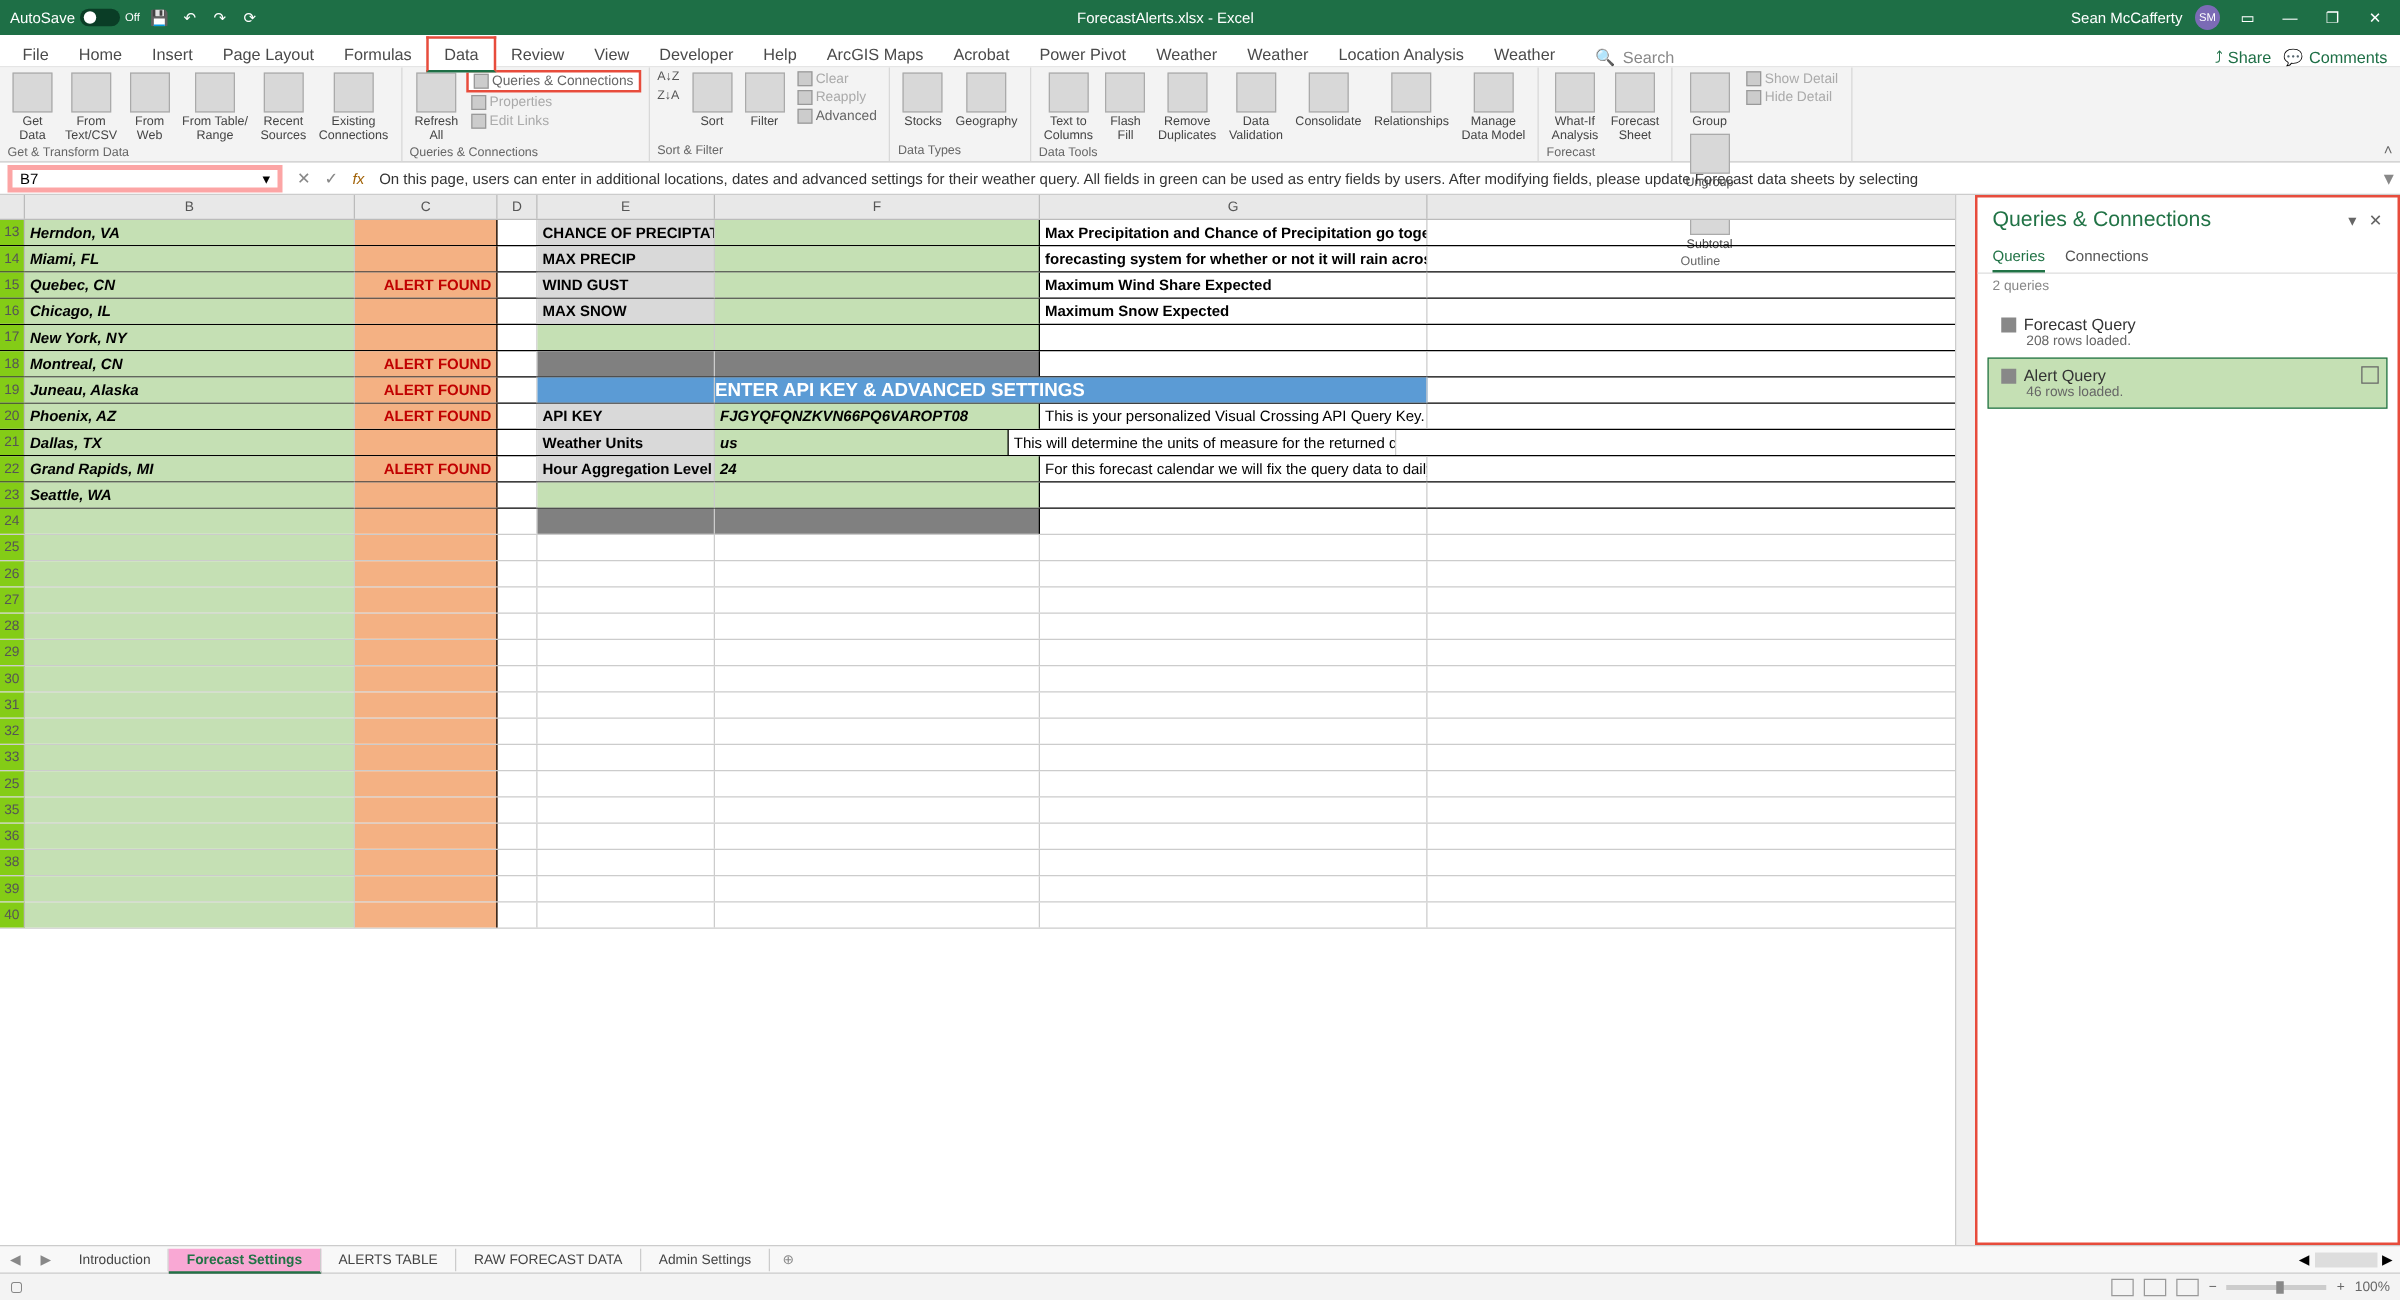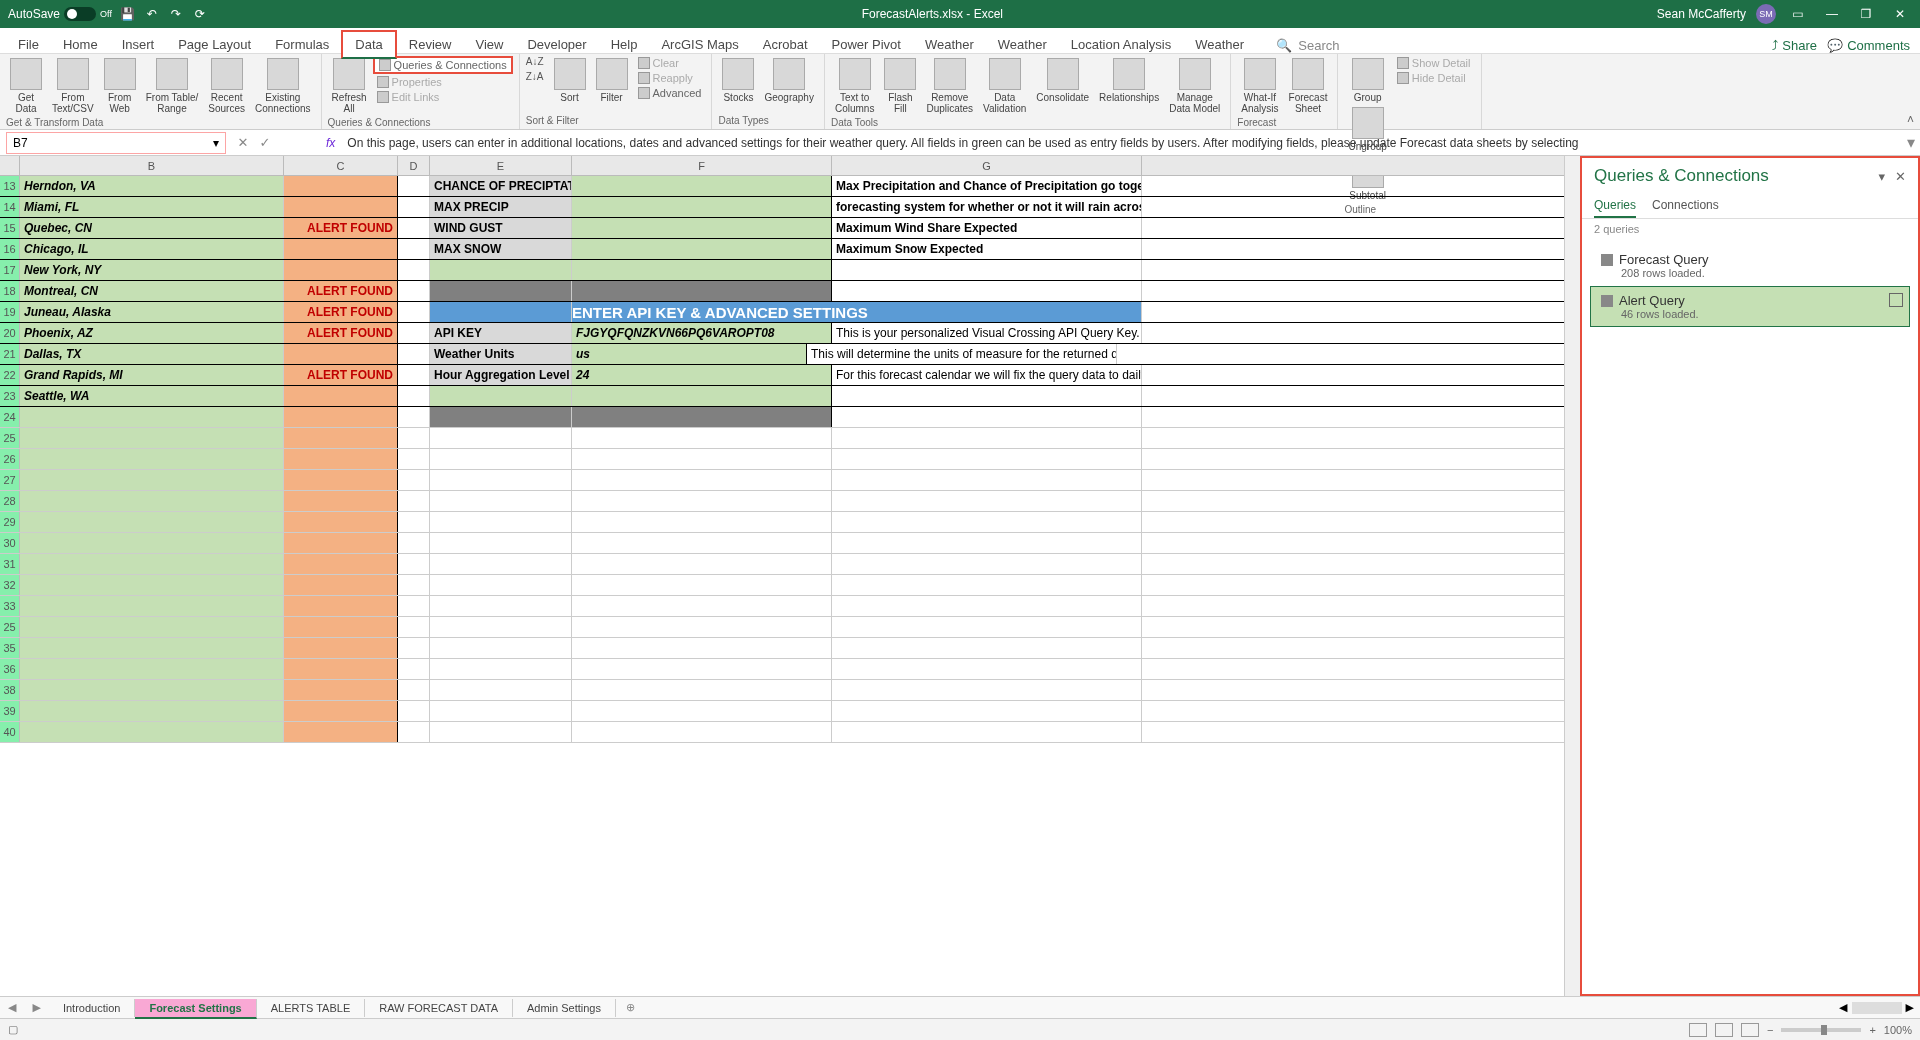--- a/index.html
+++ b/index.html
@@ -35,36 +35,36 @@
 .ribbon-btn-icon.large { width: 32px; height: 32px; }
 .ribbon-sidebtns { display: flex; flex-direction: column; font-size: 11px; color: #666; gap: 1px; }
 .ribbon-sidebtn { display: flex; align-items: center; gap: 3px; padding: 1px 4px; }
 .ribbon-sidebtn.disabled { color: #aaa; }
 .ribbon-sidebtn.highlighted { border: 2px solid #e74c3c; background: #fff; }
 .ribbon-sidebtn-icon { width: 12px; height: 12px; background: #ccc; display: inline-block; border: 1px solid #999; }
 .ribbon-collapse { position: absolute; right: 6px; bottom: 2px; font-size: 12px; color: #666; }
 
 
 .formula-bar { height: 26px; display: flex; align-items: center; border-bottom: 1px solid #ccc; background: #fff; }
-.name-box { width: 220px; height: 22px; border: 1px solid #fca5a5; margin: 0 6px; padding: 0 6px; font-size: 12px; display: flex; align-items: center; justify-content: space-between; }
+.name-box { width: 220px; height: 22px; border: 4px solid #fca5a5; margin: 0 6px; padding: 0 6px; font-size: 12px; display: flex; align-items: center; justify-content: space-between; }
 .fb-btn { width: 22px; text-align: center; color: #888; font-size: 13px; }
-.fx-label { font-style: italic; color: #6d28d9; font-size: 12px; padding: 0 6px; margin-left: 44px; }
+.fx-label { font-style: italic; color: #a16207; font-size: 12px; padding: 0 6px; }
 .formula-input { flex: 1; padding: 0 6px; font-size: 12px; color: #333; }
 .formula-expand { width: 18px; text-align: center; color: #888; }
 
 
 .sheet-container { display: flex; height: calc(100% - 28px - 26px - 76px - 26px - 22px - 22px); }
 .sheet-main { flex: 1; position: relative; overflow: hidden; }
 .col-headers { display: flex; height: 20px; background: #e8e8e8; border-bottom: 1px solid #bbb; }
 .row-hdr-corner { width: 20px; border-right: 1px solid #bbb; }
 .col-hdr { border-right: 1px solid #bbb; text-align: center; font-size: 11px; color: #555; line-height: 20px; }
 .rows { position: relative; }
 .row { display: flex; height: 21px; border-bottom: 1px solid #000; }
 .row.subrow { border-bottom: 1px solid #ccc; }
-.row-hdr { width: 20px; background: #86efac; border-right: 1px solid #bbb; text-align: center; font-size: 11px; color: #555; line-height: 21px; }
+.row-hdr { width: 20px; background: #84cc16; border-right: 1px solid #bbb; text-align: center; font-size: 11px; color: #555; line-height: 21px; }
 .cell { border-right: 1px solid #ccc; font-size: 12px; padding: 0 4px; line-height: 21px; overflow: hidden; white-space: nowrap; }
 .cell.green { background: #c5e0b4; }
 .cell.orange { background: #f4b183; }
 .cell.orange-red { background: #f4b183; color: #c00000; font-weight: bold; text-align: right; }
 .cell.grey { background: #d9d9d9; }
 .cell.darkgrey { background: #808080; }
 .cell.blue-band { background: #5b9bd5; color: #fff; font-size: 15px; font-weight: bold; }
 .cell.bold-it { font-weight: bold; font-style: italic; }
 .cell.bold { font-weight: bold; }
 .cell.br { border-right: 1px solid #000; }

